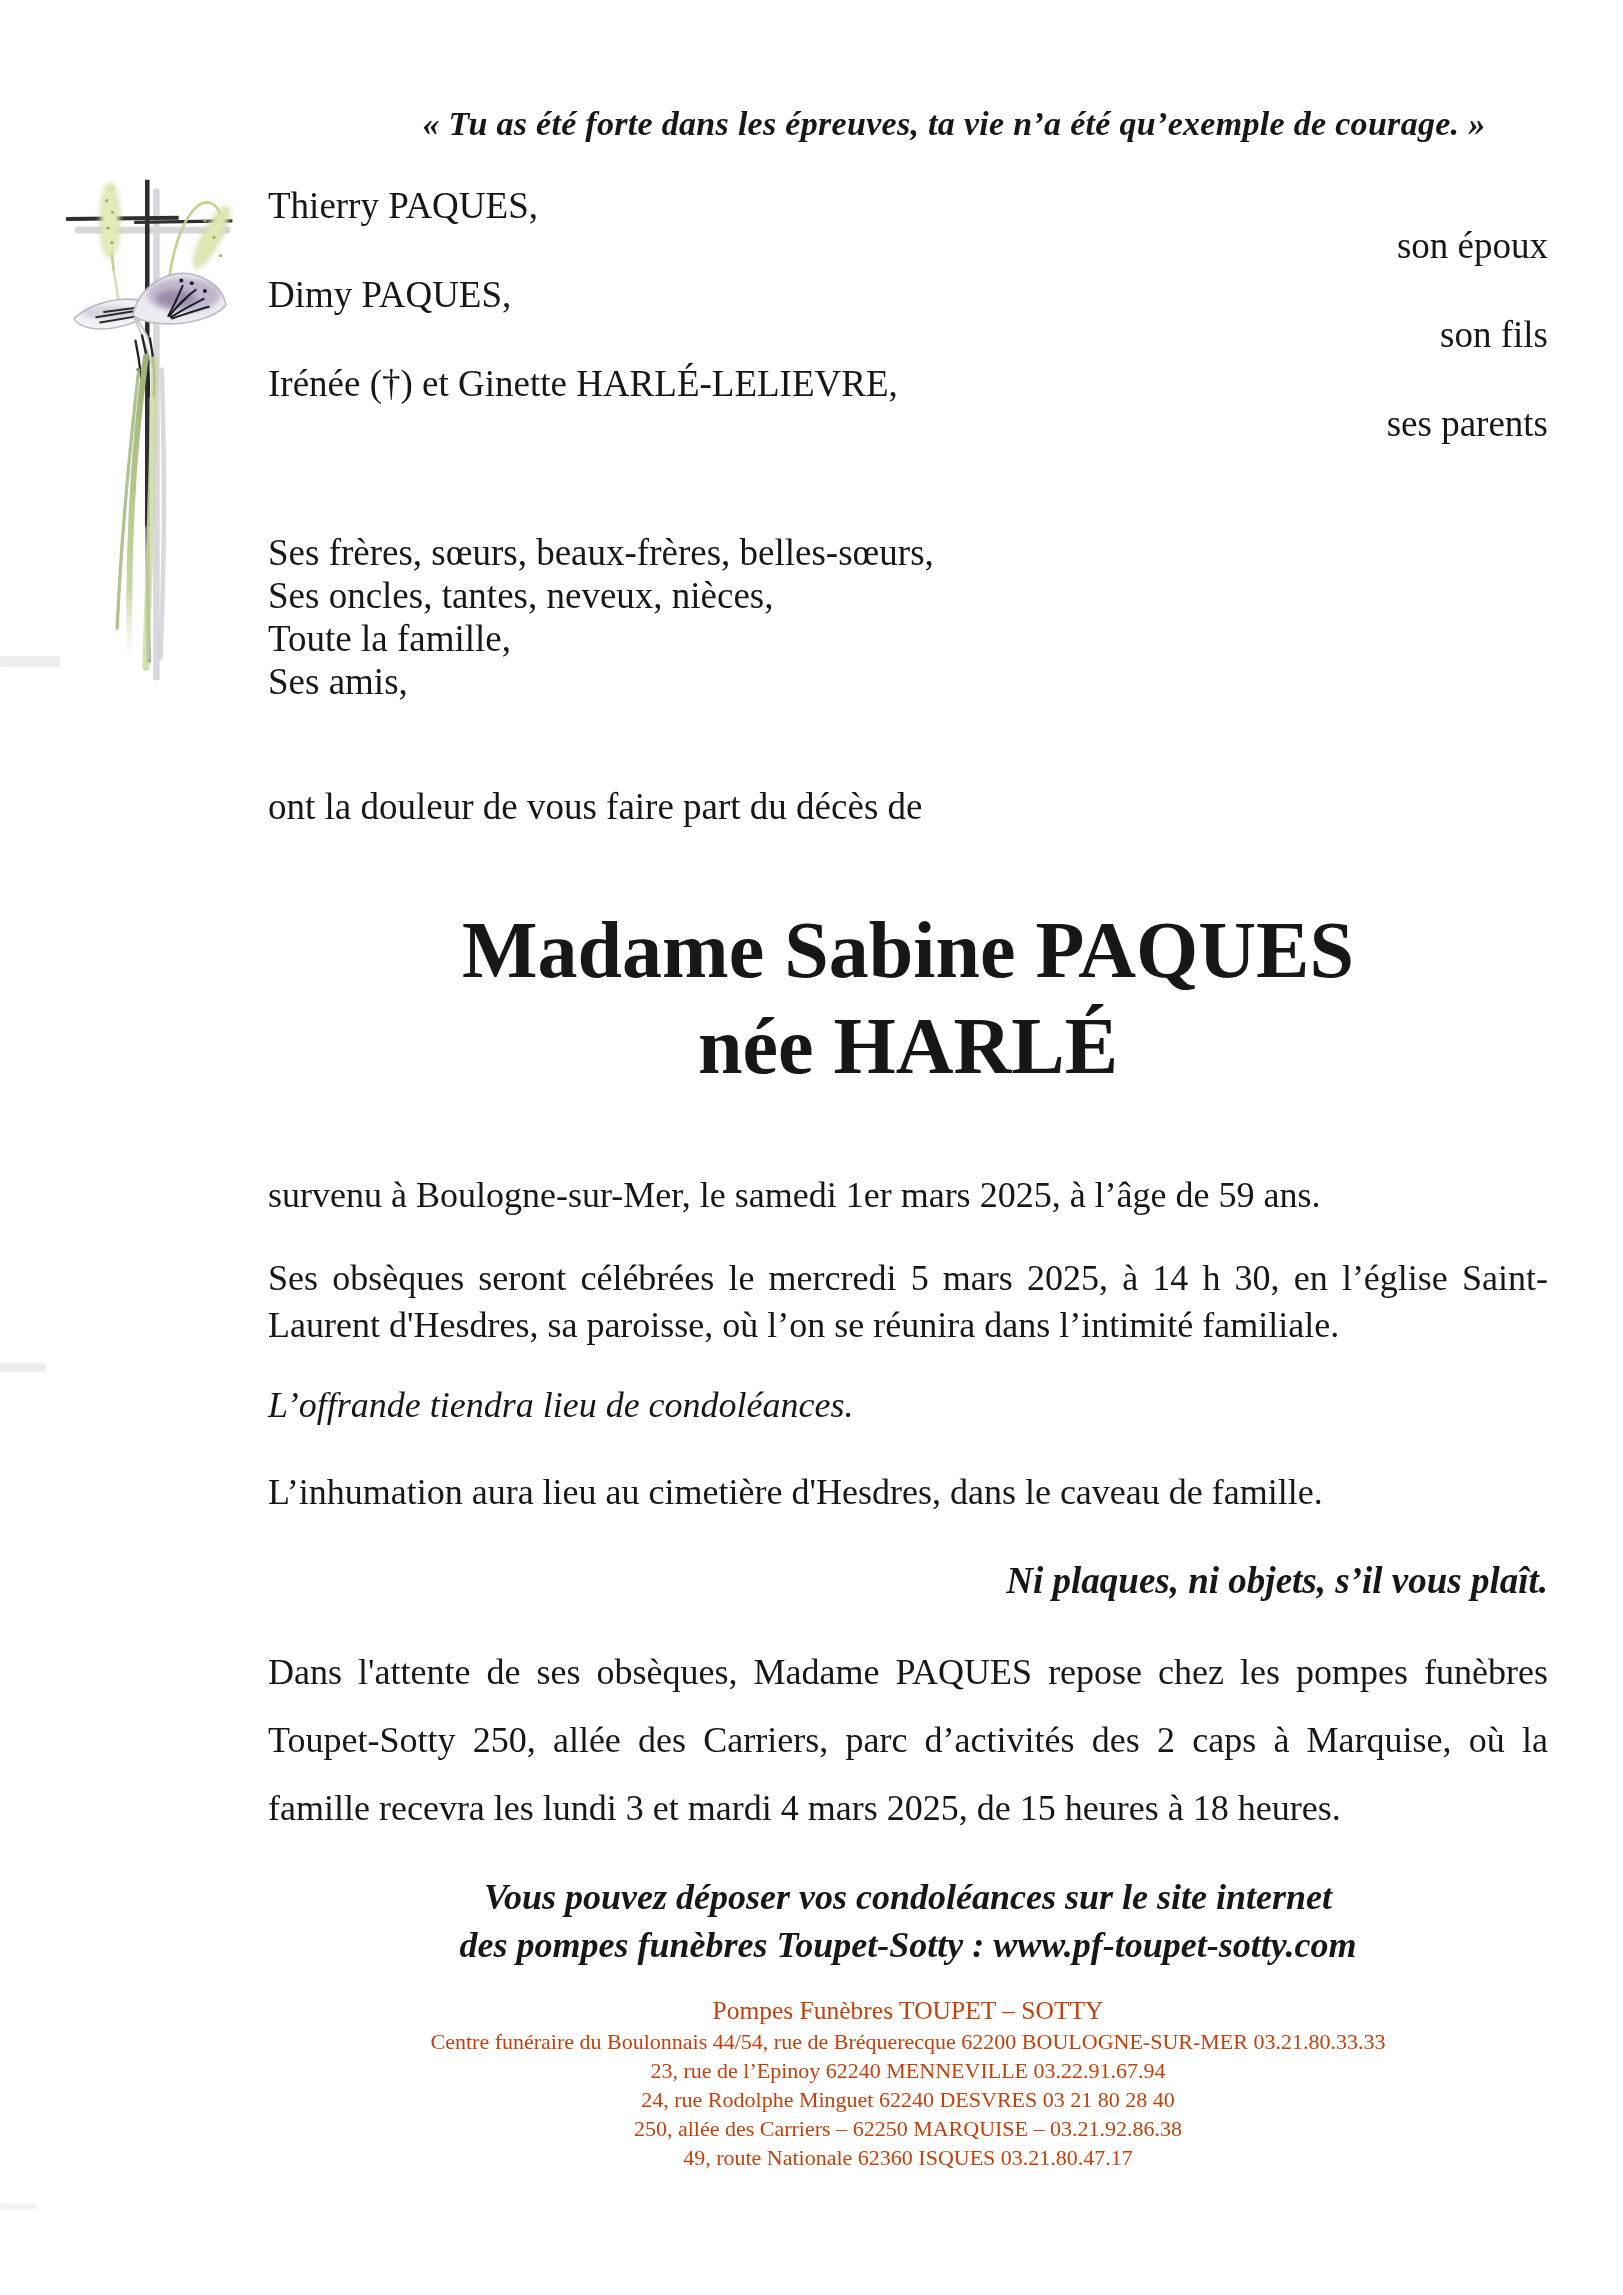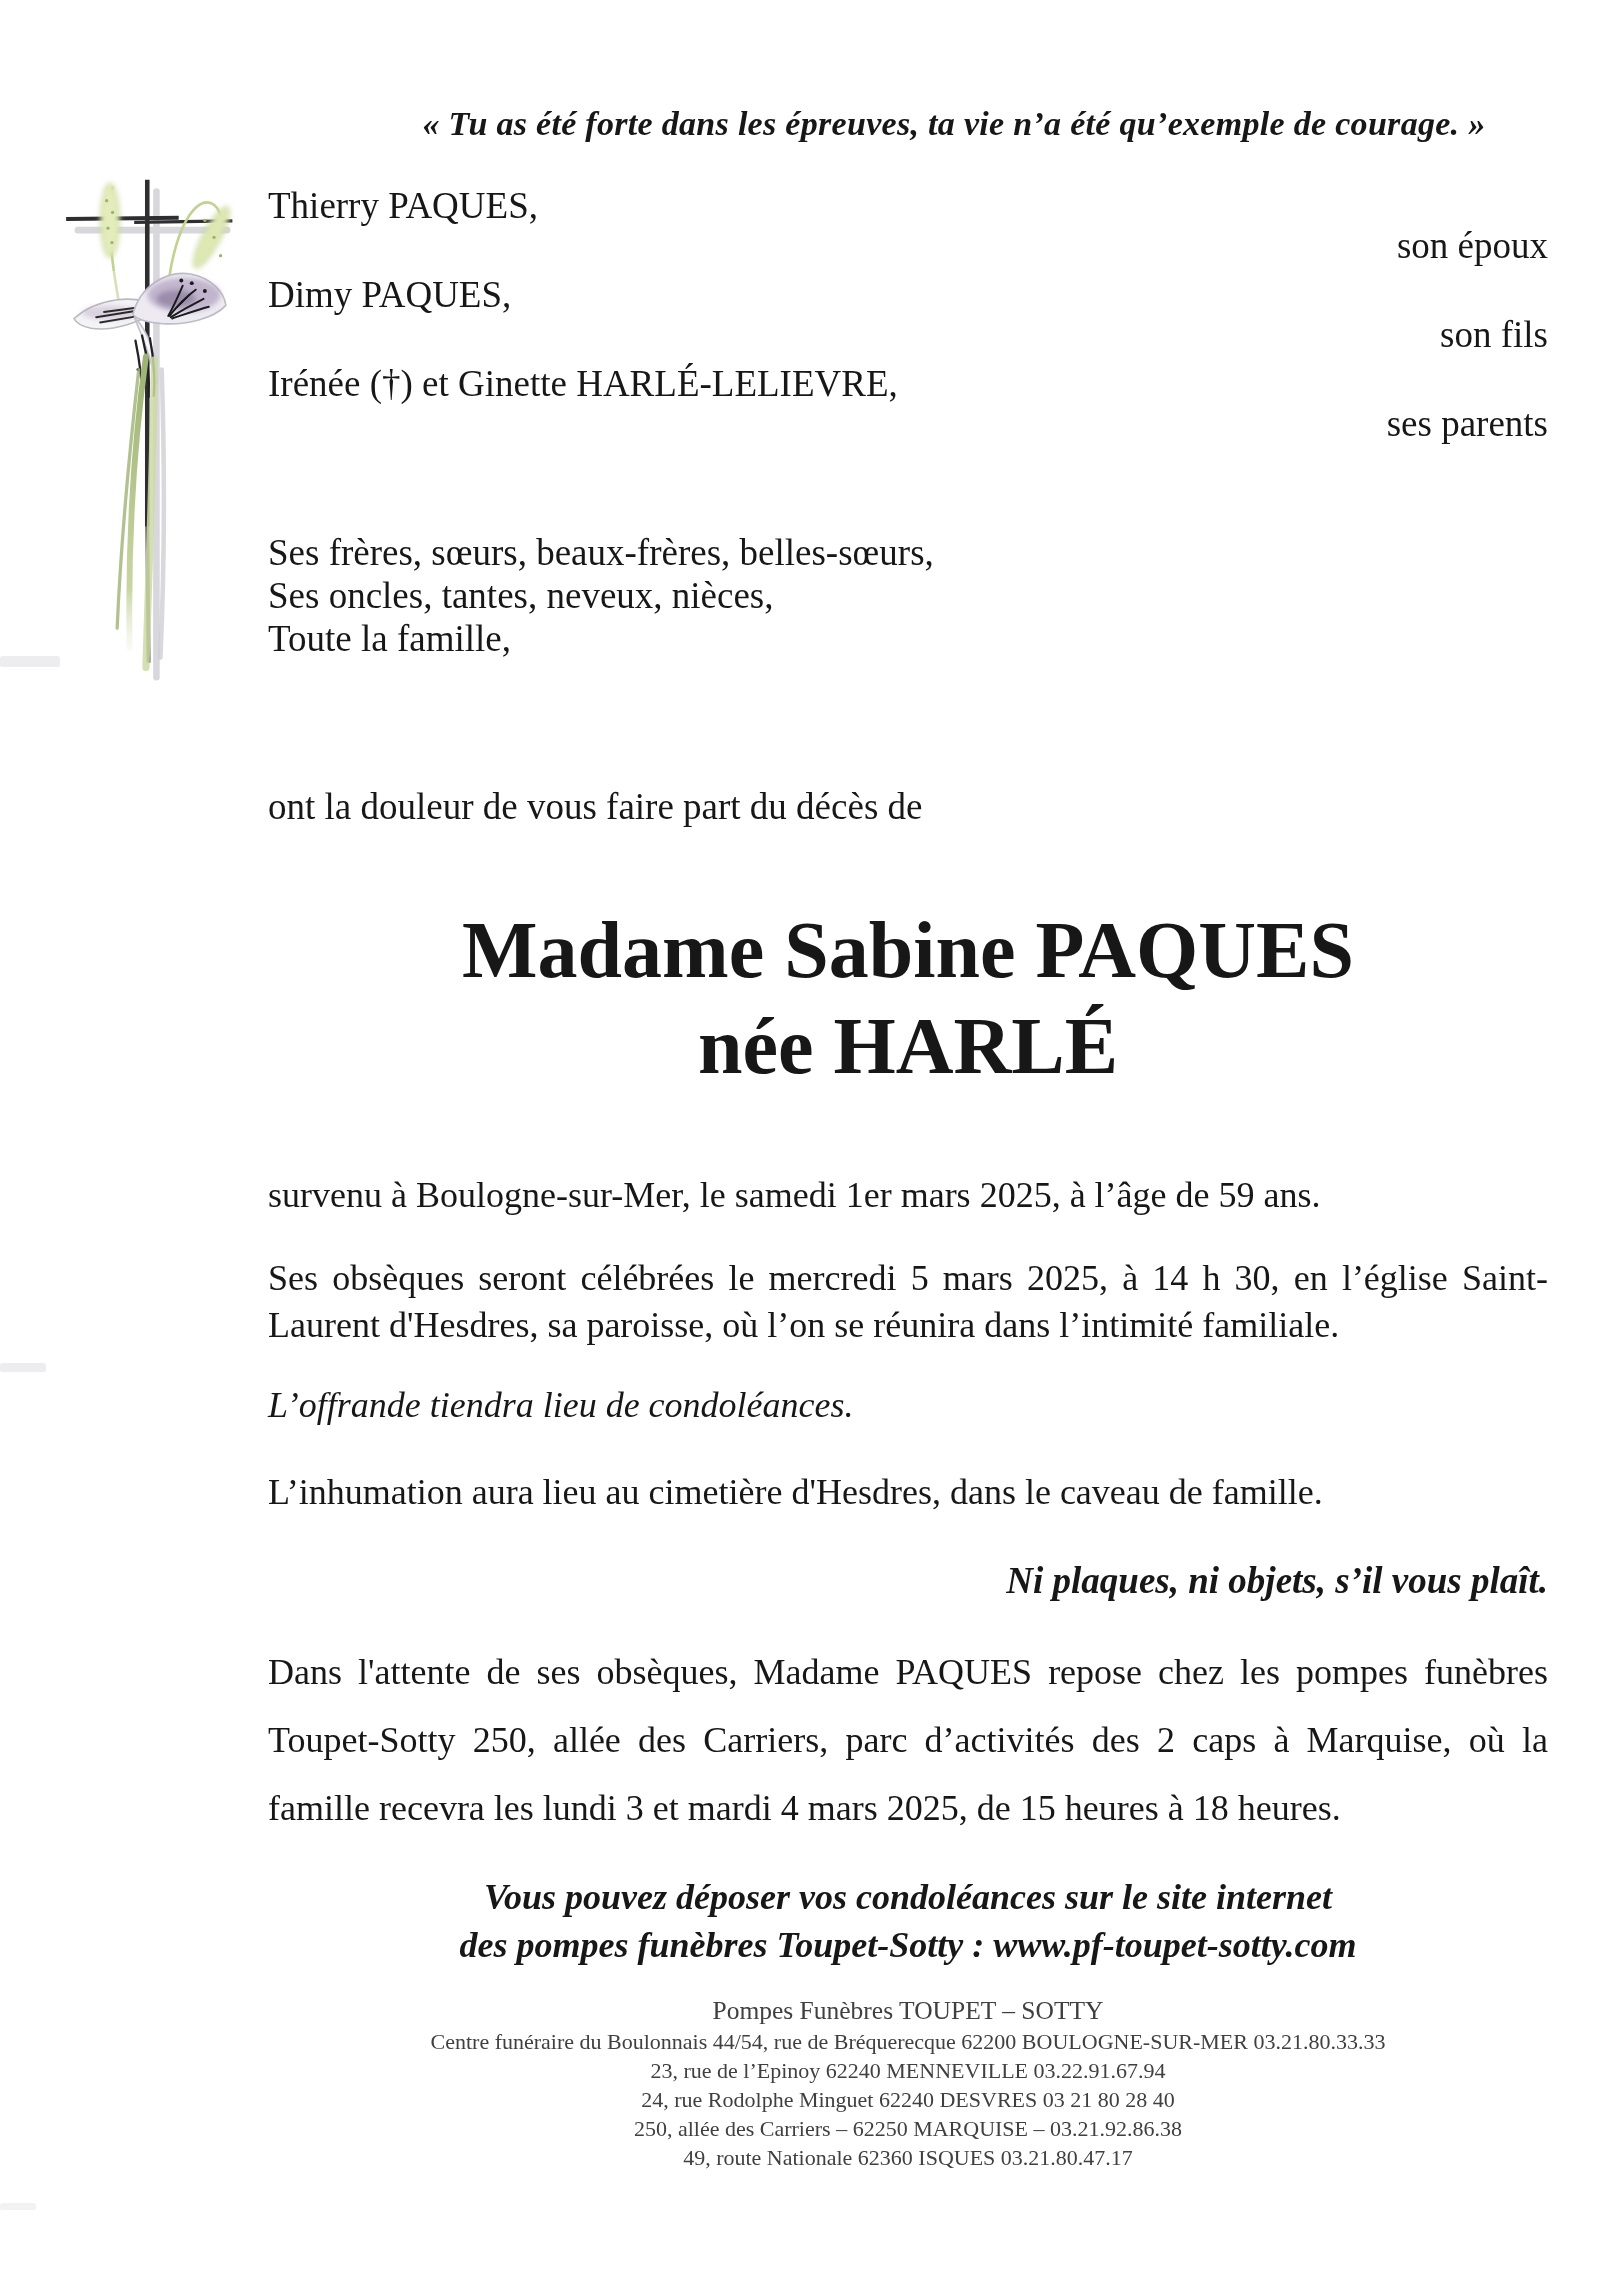--- a/index.html
+++ b/index.html
@@ -39,21 +39,21 @@
     position:absolute;top:1559px;left:268px;width:1280px;
     font-size:37px;font-weight:bold;font-style:italic;text-align:right;
   }
   .p-attente{top:1638px;text-align:justify;text-align-last:left;line-height:68px;}
   .condolences{
     position:absolute;top:1873px;left:268px;width:1280px;
     text-align:center;font-size:36px;font-weight:bold;font-style:italic;line-height:48px;
   }
   .footer{
     position:absolute;top:1994px;left:268px;width:1280px;
-    text-align:center;font-size:22px;line-height:29px;color:#404040;
+    text-align:center;font-size:22px;line-height:29px;color:#c2410c;
   }
   .footer .company{font-size:25.5px;line-height:33px;}
   .artifact{position:absolute;background:#ededf0;border-radius:2.6px;}
   .a1{left:0;top:656px;width:60px;height:10.5px;}
   .a2{left:0;top:1363px;width:46px;height:8.5px;}
   .a3{left:0;top:2203px;width:36px;height:7.2px;opacity:.7;}
 </style>
 </head>
 <body>
 
@@ -140,20 +140,21 @@
     <div class="announcer">
       <div class="name">Irénée (†) et Ginette HARLÉ-LELIEVRE,</div>
       <div class="relation">ses parents</div>
     </div>
   </div>
 
   <div class="family-block">
     <div class="family-line">Ses frères, sœurs, beaux-frères, belles-sœurs,</div>
     <div class="family-line">Ses oncles, tantes, neveux, nièces,</div>
     <div class="family-line">Toute la famille,</div>
+    <div class="family-line">Ses amis,</div>
   </div>
 
   <div class="intro">ont la douleur de vous faire part du décès de</div>
 
   <div class="title-block">
     <div>Madame Sabine PAQUES</div>
     <div>née HARLÉ</div>
   </div>
 
   <div class="para p-survenu">survenu à Boulogne-sur-Mer, le samedi 1er mars 2025, à l’âge de 59 ans.</div>

